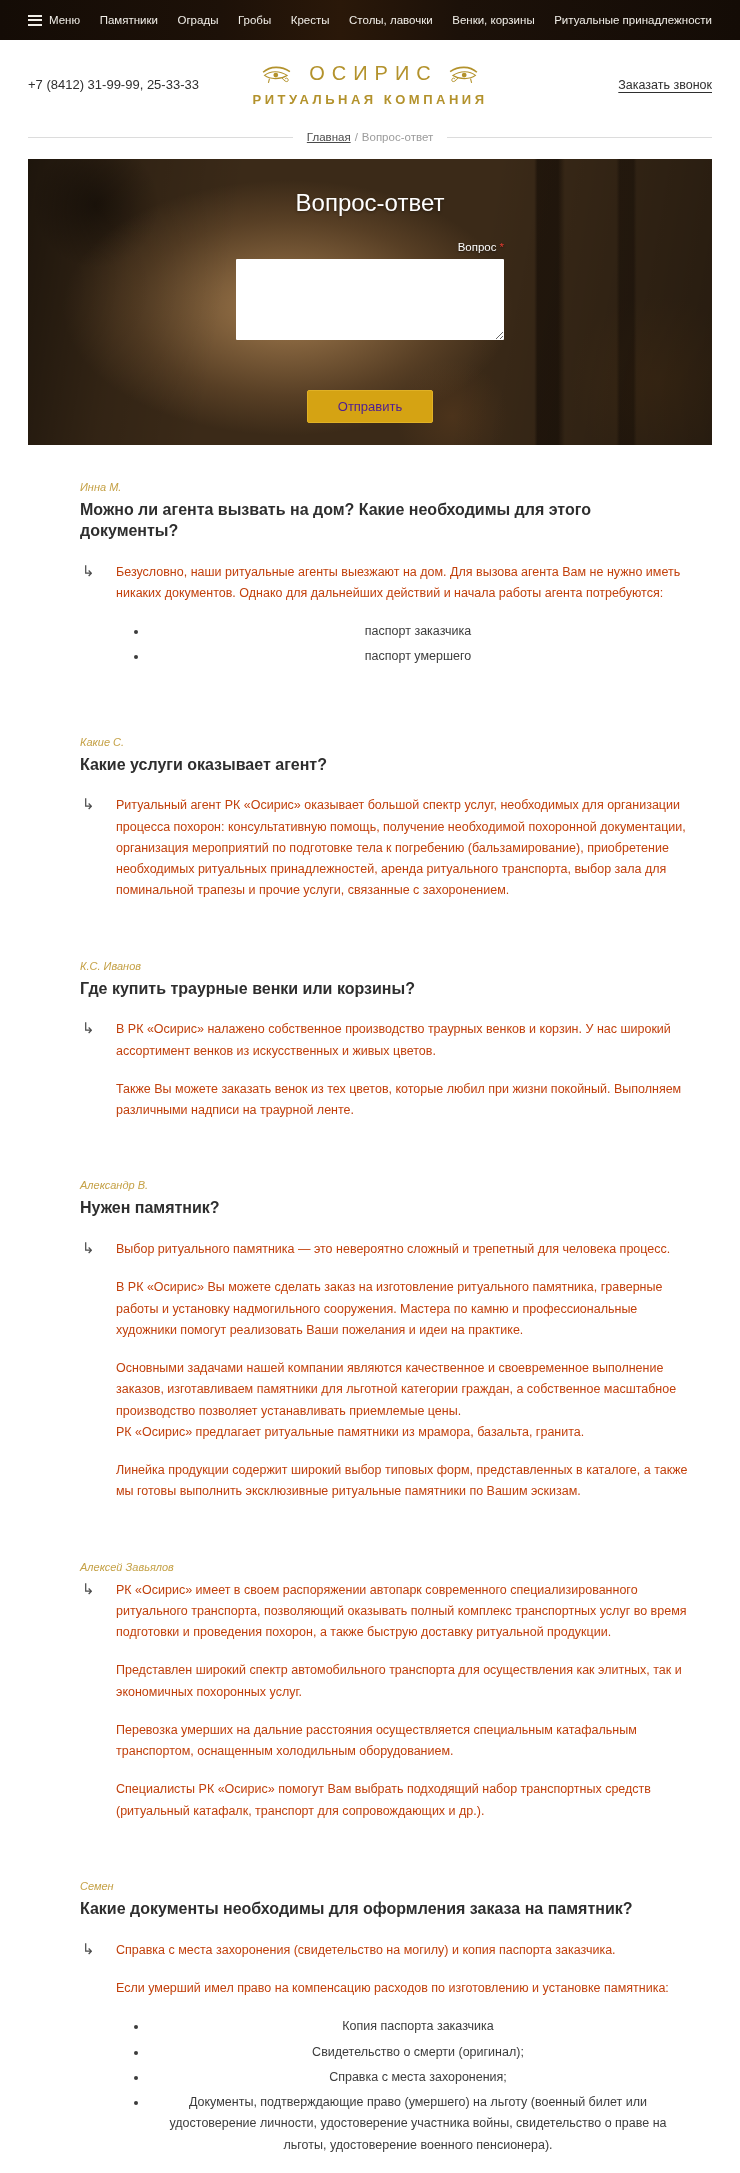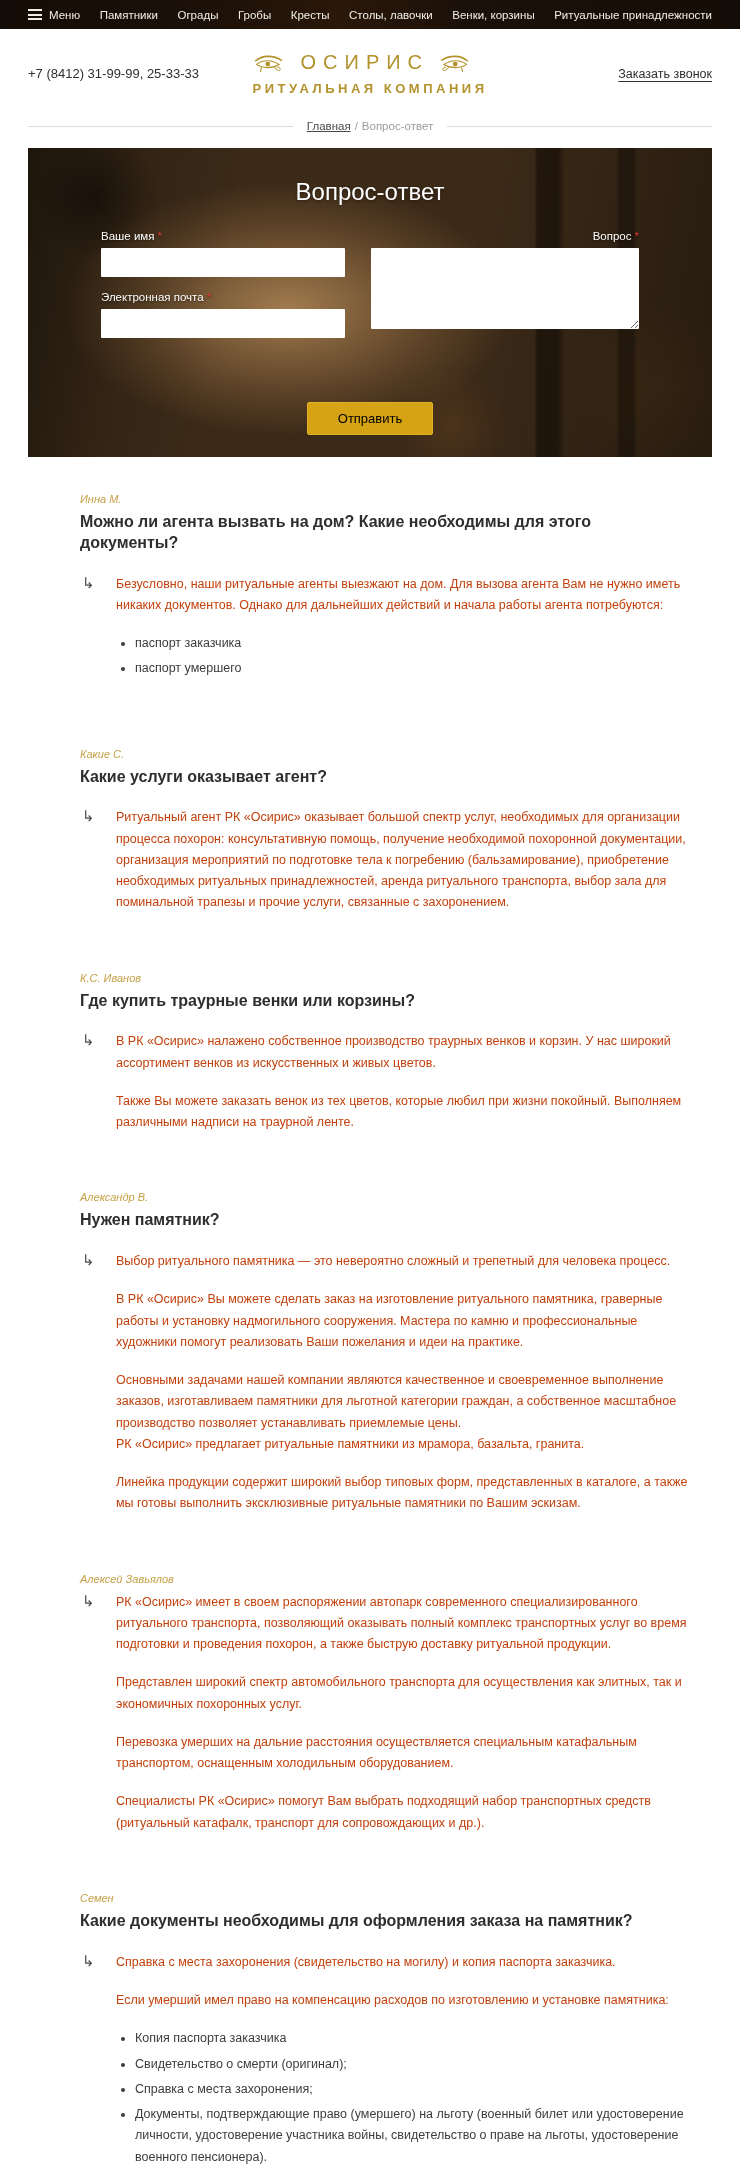--- a/index.html
+++ b/index.html
@@ -6,21 +6,21 @@
   html, body { background: #ffffff; }
   body {
     width: 740px;
     margin: 0 auto;
     font-family: "Liberation Sans", "DejaVu Sans", sans-serif;
     color: #3f3f3f;
   }
 
   
   .top-nav {
-    height: 29px;
+    height: 40px;
     background:
       linear-gradient(90deg, #140c06 0%, #1d1108 30%, #2a1809 46%, #1c1109 62%, #140c06 100%);
     display: flex;
     align-items: center;
   }
   .top-nav .nav-inner {
     width: 684px; margin: 0 auto;
     display: flex; align-items: center; justify-content: space-between;
   }
   .nav-item {
@@ -32,21 +32,21 @@
   .hamburger i { display: block; width: 14px; height: 2px; background: #f2efe9; }
 
   
   .site-header {
     display: grid;
     grid-template-columns: 1fr auto 1fr;
     align-items: center;
     padding: 22px 28px 14px 28px;
   }
   .header-phone { font-size: 13px; color: #2f2f2f; justify-self: start; white-space: nowrap; }
-  .logo { display: flex; flex-direction: column; align-items: flex-start; cursor: pointer; }
+  .logo { display: flex; flex-direction: column; align-items: center; cursor: pointer; }
   .logo-row { display: flex; align-items: center; gap: 10px; }
   .logo-text {
     color: #b3922c; font-size: 20px; letter-spacing: 7px;
     font-weight: 400; padding-left: 7px;
   }
   .eye-svg { display: block; }
   .eye.right .eye-svg { transform: scaleX(-1); }
   .tagline {
     margin-top: 7px; color: #b3922c; font-size: 13px;
     letter-spacing: 3.5px; font-weight: 700;
@@ -95,21 +95,21 @@
   .req { color: #e03b2f; margin-left: 3px; }
   .txt, .hero textarea {
     border: none; outline: none; background: #ffffff;
     font-family: inherit; font-size: 12.5px; color: #333;
     border-radius: 1px;
   }
   .txt { height: 29px; width: 100%; padding: 0 8px; margin-bottom: 14px; }
   .hero textarea { width: 100%; height: 81px; padding: 6px 8px; resize: both; }
   .form-submit-row { width: 100%; text-align: center; margin-top: 24px; }
   .submit-btn {
-    background: #d5a313; border: 1px solid #e0b125; color: #000000;
+    background: #d5a313; border: 1px solid #e0b125; color: #4c1d95;
     font-family: inherit; font-size: 13px; padding: 8px 30px;
     border-radius: 2px; cursor: pointer;
   }
 
   
   .faq-section { width: 684px; margin: 36px auto 0 auto; padding: 0 24px 0 52px; }
   .faq-entry { margin-bottom: 58px; }
   .faq-author {
     color: #c5a146; font-size: 11px; font-style: italic; margin-bottom: 7px; margin-top: 34px;
   }
@@ -120,21 +120,21 @@
   .reply-icon {
     flex: 0 0 36px; color: #4c4c4c; font-size: 15px; line-height: 1.2;
     padding-left: 2px;
   }
   .faq-answer-body { flex: 1; }
   .answer-p {
     font-size: 12.5px; line-height: 1.7; color: #c2410c;
     margin-bottom: 17px; white-space: pre-line;
   }
   .answer-p:last-child { margin-bottom: 0; }
-  .answer-ul { margin: 4px 0 10px 19px; }
+  .answer-ul { margin: 4px 0 10px 32px; text-align: center; }
   .answer-ul li {
     font-size: 12.5px; line-height: 1.7; color: #3c3c3c; margin-bottom: 4px;
   }
 </style>
 </head>
 <body>
 
 <nav class="top-nav">
   <div class="nav-inner">
     <a class="nav-item menu-toggle">
@@ -189,30 +189,20 @@
   <span class="bc-line"></span>
   <nav class="breadcrumb">
     <a class="bc-home">Главная</a><span class="bc-sep">/</span><span class="bc-current">Вопрос-ответ</span>
   </nav>
   <span class="bc-line"></span>
 </div>
 
 <section class="hero">
   <h1 class="hero-title">Вопрос-ответ</h1>
   <form class="hero-form">
-    <div class="form-col left">
-      <label class="field-label">
-        <span>Ваше имя</span><span class="req">*</span>
-      </label>
-      <input class="txt" type="text" style="">
-      <label class="field-label">
-        <span>Электронная почта</span><span class="req">*</span>
-      </label>
-      <input class="txt" type="text" style="">
-    </div>
     <div class="form-col right">
       <label class="field-label">
         <span>Вопрос</span><span class="req">*</span>
       </label>
       <textarea style=""></textarea>
     </div>
     <div class="form-submit-row">
       <button type="button" class="submit-btn">Отправить</button>
     </div>
   </form>

